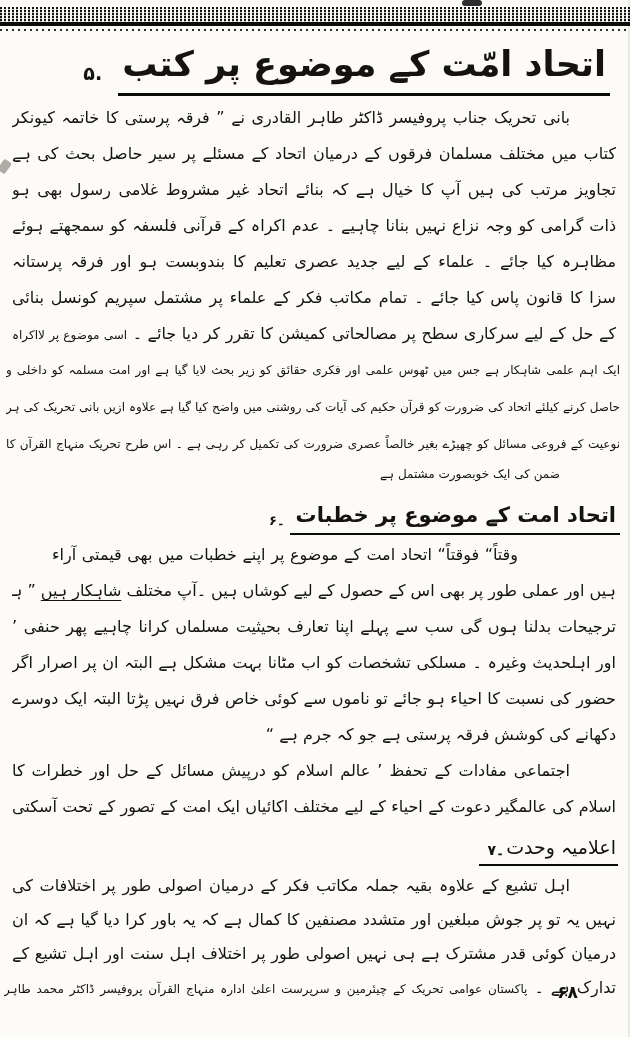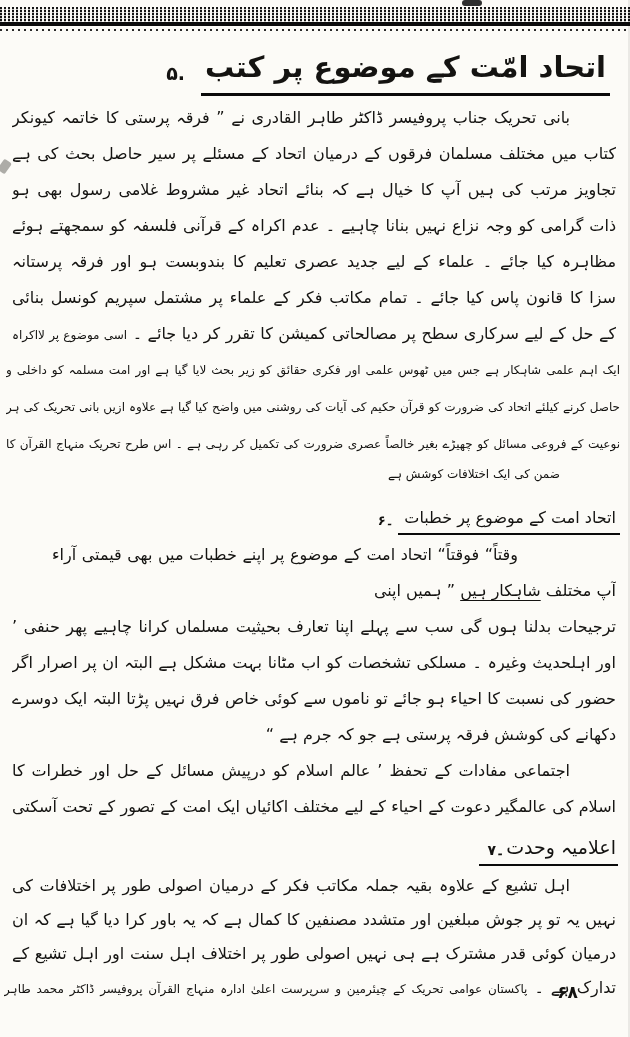--- a/index.html
+++ b/index.html
@@ -19,26 +19,26 @@
   .band-sub{
     height:2px;margin-top:3px;
     background-image:repeating-linear-gradient(90deg,#2a2a2a 0 2px, transparent 2px 6px);
   }
   
   .h1-row{display:flex;justify-content:flex-start;align-items:flex-end;gap:16px;
     margin:15px 0 4px 0;padding-right:12px;height:50px;direction:rtl;}
   
   .h1-row{direction:ltr;justify-content:flex-end;margin-left:0;margin-right:8px;}
   .h1-num{font-weight:bold;font-size:19px;padding-bottom:12px;}
-  .h1-title{font-weight:bold;font-size:29px;letter-spacing:-1px;
+  .h1-title{font-weight:bold;font-size:35px;letter-spacing:-1px;
     border-bottom:3px solid #0a0a0a;padding:0 4px 9px 4px;direction:rtl;}
   .h2-row{direction:ltr;display:flex;justify-content:flex-end;align-items:flex-end;gap:5px;
     margin:9px 10px 2px 0;height:35px;}
   .h2-num{font-weight:bold;font-size:13px;padding-bottom:7px;}
-  .h2-title{font-weight:normal;font-size:16px;border-bottom:2px solid #0a0a0a;
+  .h2-title{font-weight:bold;font-size:21px;border-bottom:2px solid #0a0a0a;
     padding:0 4px 6px 6px;direction:rtl;}
   .h3-row{direction:ltr;display:flex;justify-content:flex-end;align-items:flex-end;
     margin:8px 12px 3px 0;height:33px;}
   .h3-wrap{display:flex;align-items:flex-end;gap:2px;border-bottom:2px solid #0a0a0a;
     padding:0 2px 6px 8px;}
   .h3-num{font-weight:bold;font-size:14px;}
   .h3-title{font-weight:normal;font-size:19px;direction:rtl;}
   
   .para{margin:0 14px 0 12px;}
   .line{
@@ -89,31 +89,32 @@
     <div class="line">ذات گرامی کو وجہ نزاع نہیں بنانا چاہیے ۔ عدم اکراہ کے قرآنی فلسفہ کو سمجھتے ہوئے حقیقی روا داری کا</div>
     <div class="line">مظاہرہ کیا جائے ۔ علماء کے لیے جدید عصری تعلیم کا بندوبست ہو اور فرقہ پرستانہ سرگرمیوں پر سخت</div>
     <div class="line">سزا کا قانون پاس کیا جائے ۔ تمام مکاتب فکر کے علماء پر مشتمل سپریم کونسل بنائی جائے اور نزاعی امور</div>
     <div class="line">
       <span>کے حل کے لیے سرکاری سطح پر مصالحاتی کمیشن کا تقرر کر دیا جائے ۔</span>
       <span class="dense-inline">اسی موضوع پر لااکراہ فی الدین کا قرآنی فلسفہ</span>
     </div>
     <div class="dline">ایک اہم علمی شاہکار ہے جس میں ٹھوس علمی اور فکری حقائق کو زیر بحث لایا گیا ہے اور امت مسلمہ کو داخلی و خارجی مسائل سے نجات</div>
     <div class="dline">حاصل کرنے کیلئے اتحاد کی ضرورت کو قرآن حکیم کی آیات کی روشنی میں واضح کیا گیا ہے علاوہ ازیں بانی تحریک کی ہر تحریر اختلافی</div>
     <div class="dline">نوعیت کے فروعی مسائل کو چھیڑے بغیر خالصاً عصری ضرورت کی تکمیل کر رہی ہے ۔ اس طرح تحریک منہاج القرآن کا جملہ لٹریچر اسی</div>
-    <div class="dline shortend">ضمن کی ایک اختلافات کوشش ہے</div>
+    <div class="dline shortend">ضمن کی ایک خوبصورت مشتمل ہے</div>
   </div>
 
   <div class="h2-row">
     <span class="h2-num">۶۔</span>
     <span class="h2-title">اتحاد امت کے موضوع پر خطبات</span>
   </div>
 
   <div class="para">
     <div class="line indent-big">وقتاً“ فوقتاً“ اتحاد امت کے موضوع پر اپنے خطبات میں بھی قیمتی آراء پیش کرتے رہتے</div>
     <div class="line split">
+      <span class="seg">ہیں اور عملی طور پر بھی اس کے حصول کے لیے کوشاں ہیں ۔</span>
       <span class="seg">
         <span>آپ مختلف</span>
         <span class="emph">شاہکار ہیں</span>
         <span>” ہمیں اپنی</span>
       </span>
     </div>
     <div class="line">ترجیحات بدلنا ہوں گی سب سے پہلے اپنا تعارف بحیثیت مسلماں کرانا چاہیے پھر حنفی ’ دیوبندی ’ بریلوی</div>
     <div class="line">اور اہلحدیث وغیرہ ۔ مسلکی تشخصات کو اب مٹانا بہت مشکل ہے البتہ ان پر اصرار اگر کم ہو جائے اور</div>
     <div class="line">حضور کی نسبت کا احیاء ہو جائے تو ناموں سے کوئی خاص فرق نہیں پڑتا البتہ ایک دوسرے کو نیچا</div>
     <div class="line endshort">دکھانے کی کوشش فرقہ پرستی ہے جو کہ جرم ہے “</div>

